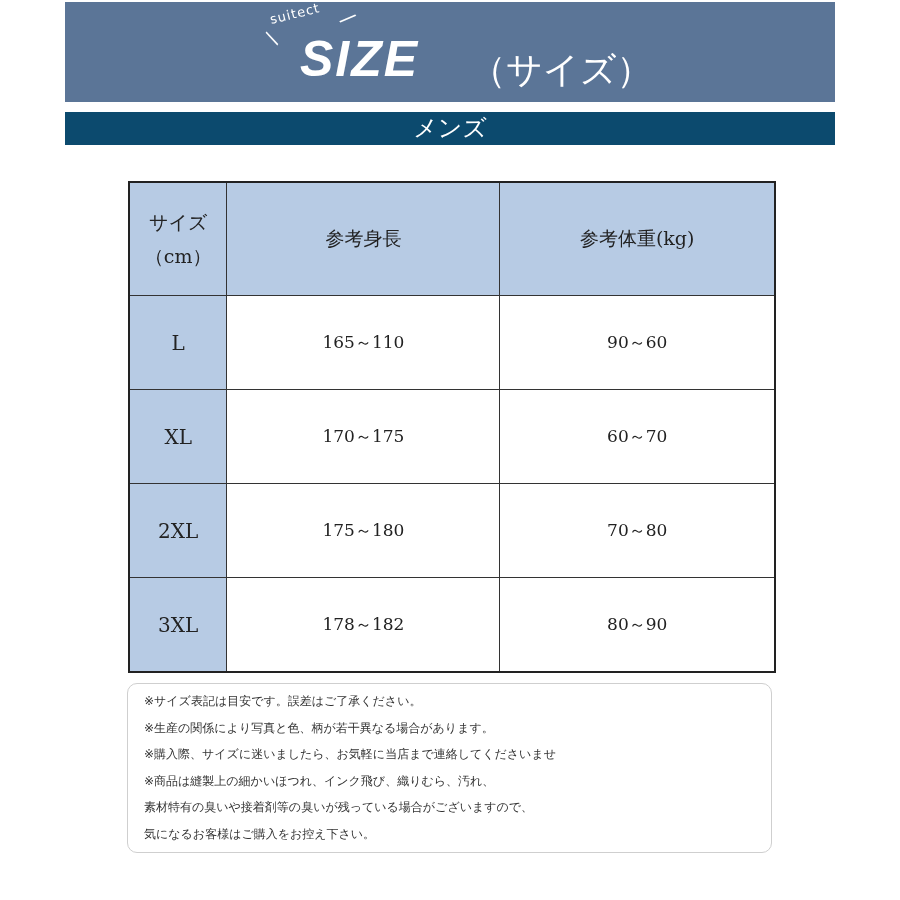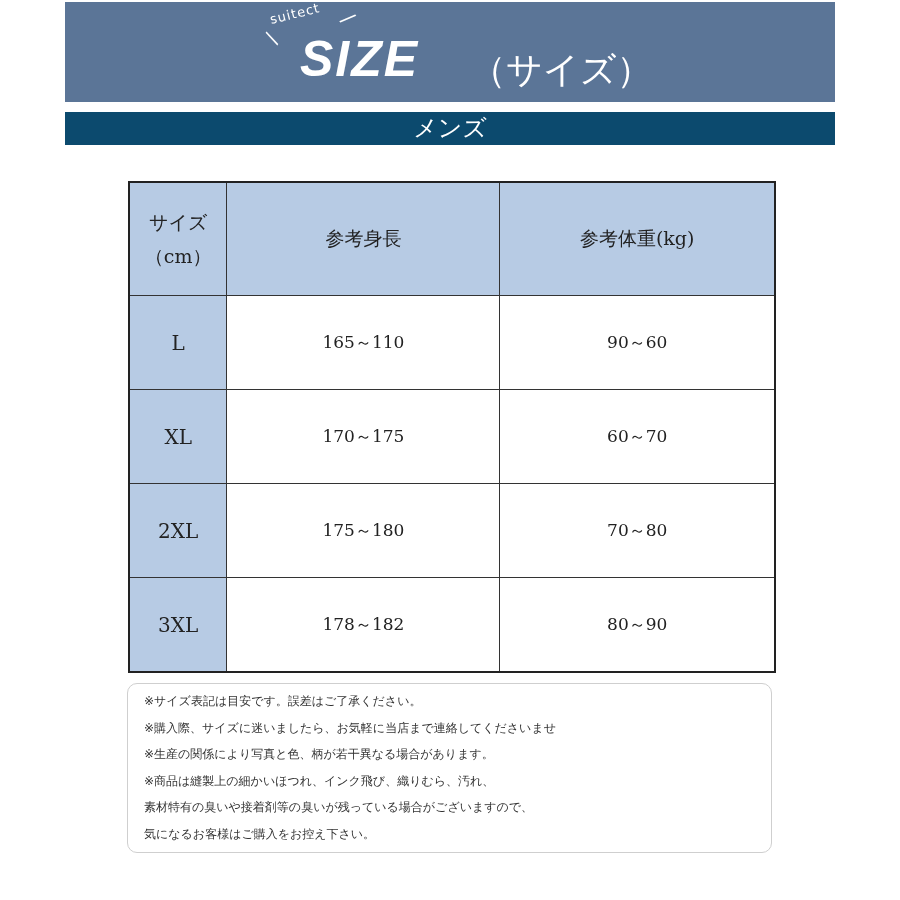--- a/index.html
+++ b/index.html
@@ -98,18 +98,18 @@
   <tr>
     <td class="size-cell">3XL</td>
     <td>178～182</td>
     <td>80～90</td>
   </tr>
 </tbody>
   </table>
 
 <div class="notes">
   <div>※サイズ表記は目安です。誤差はご了承ください。</div>
+  <div>※生産の関係により写真と色、柄が若干異なる場合があります。</div>
   <div>※購入際、サイズに迷いましたら、お気軽に当店まで連絡してくださいませ</div>
-  <div>※生産の関係により写真と色、柄が若干異なる場合があります。</div>
   <div>※商品は縫製上の細かいほつれ、インク飛び、織りむら、汚れ、</div>
   <div>素材特有の臭いや接着剤等の臭いが残っている場合がございますので、</div>
   <div>気になるお客様はご購入をお控え下さい。</div>
 </div>
 
 </body></html>

